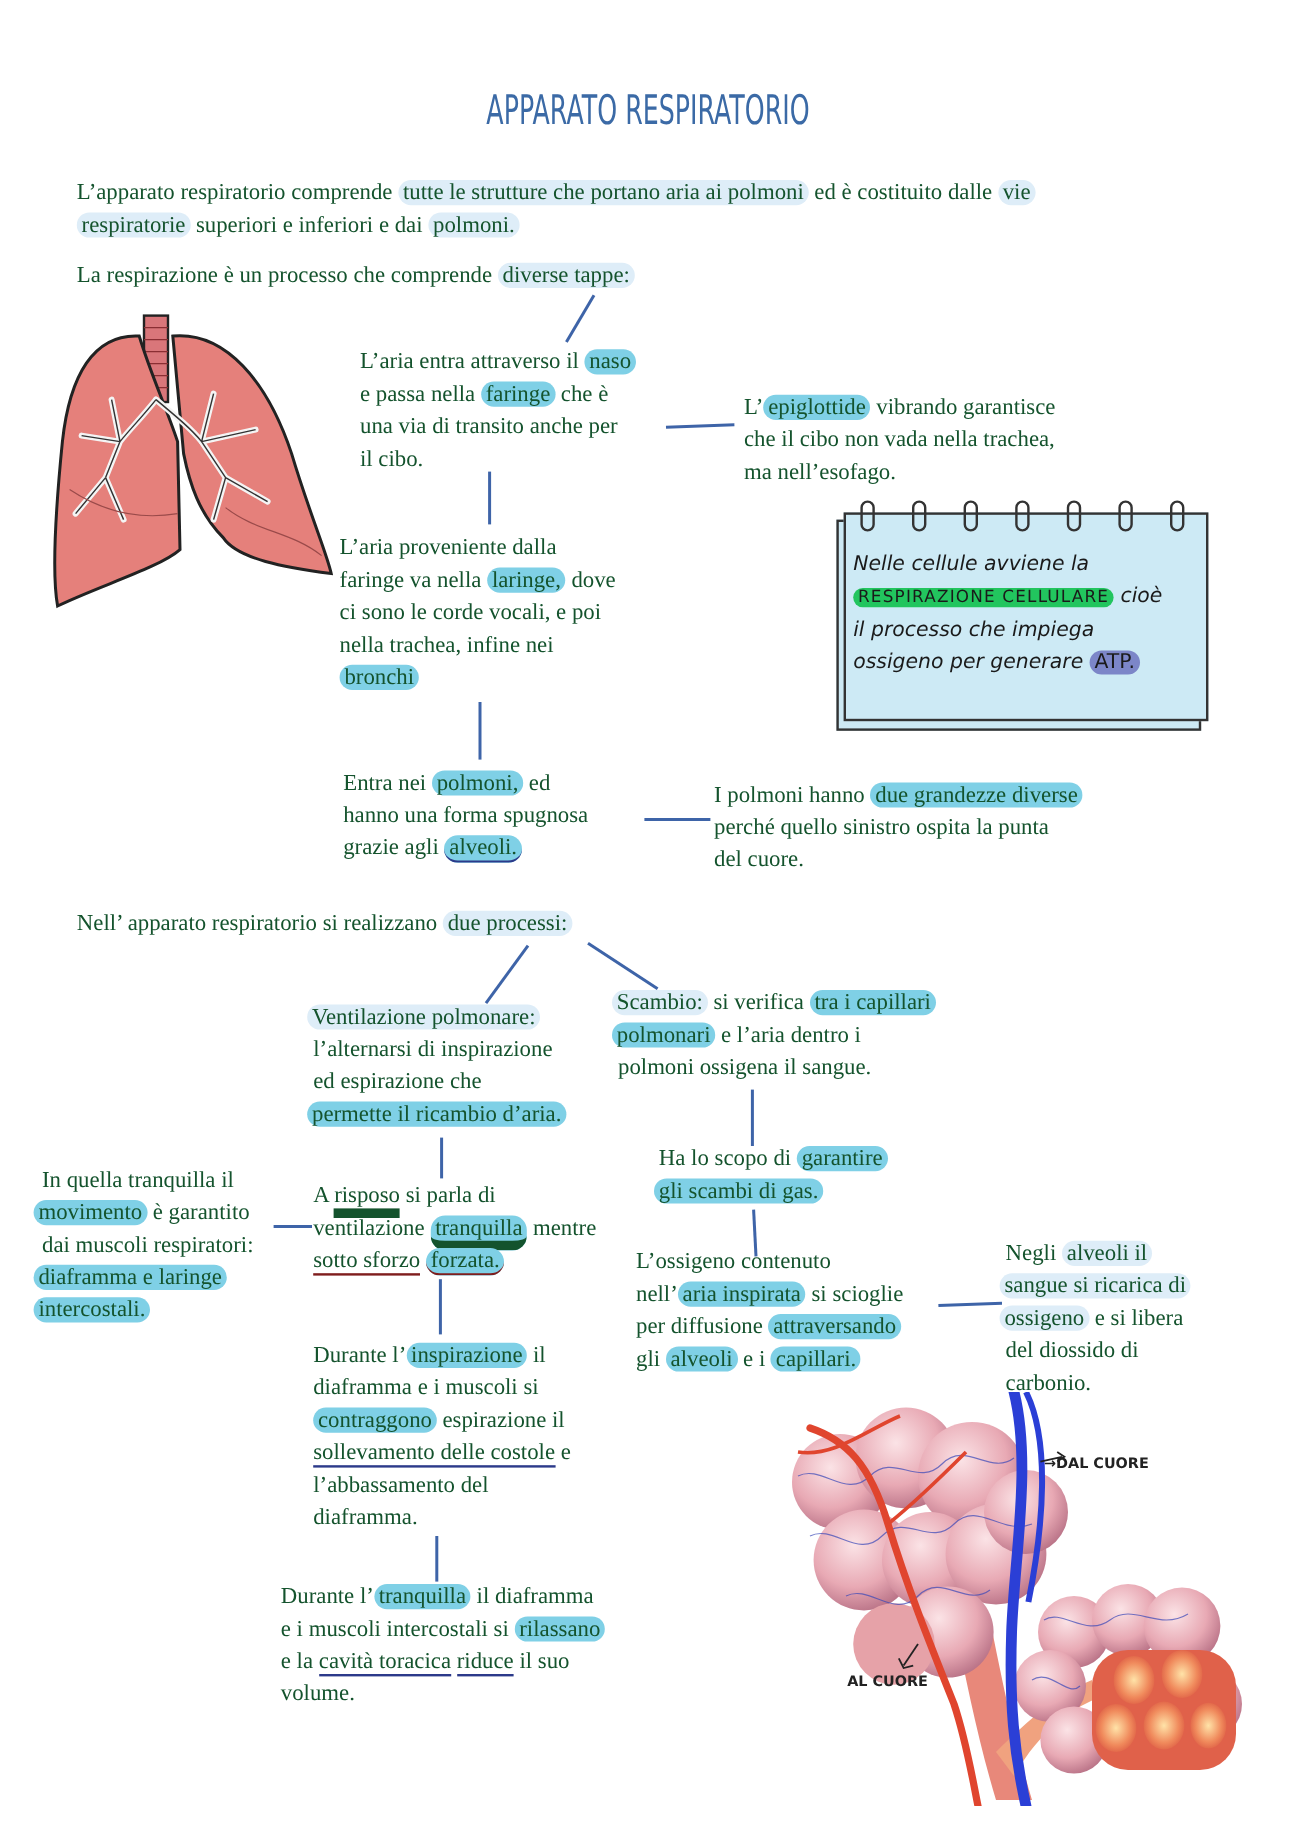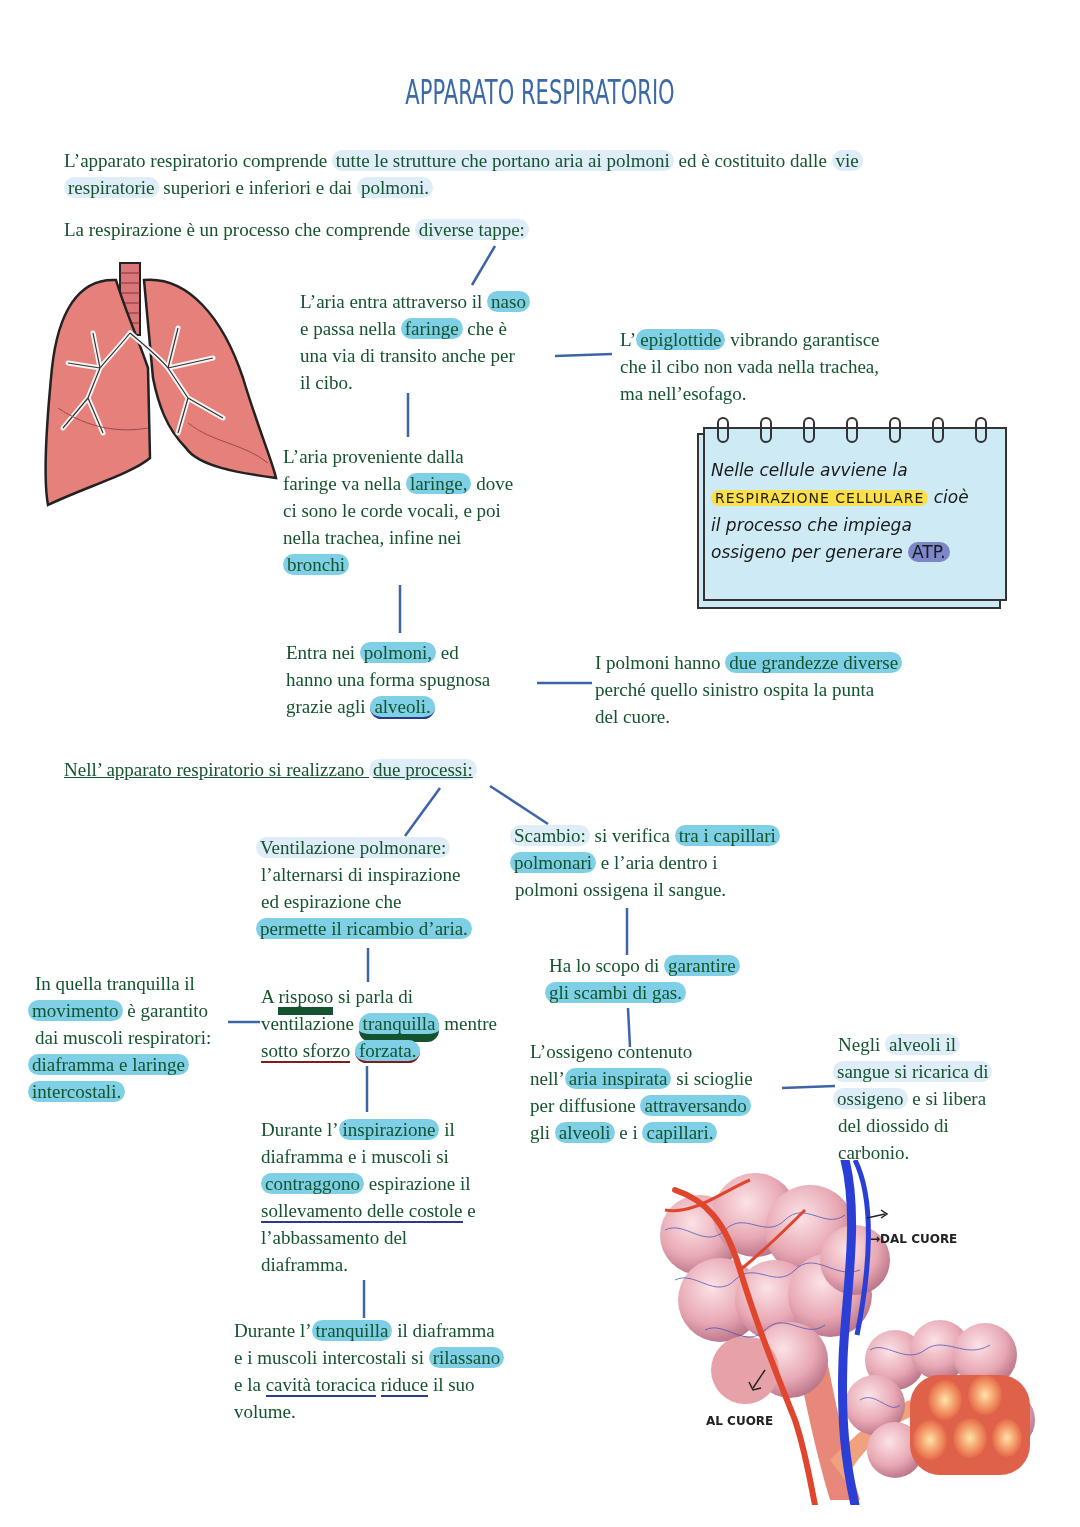--- a/index.html
+++ b/index.html
@@ -18,23 +18,23 @@
   svg.lines { position: absolute; left: 0; top: 0; }
   .notepad { left: 697px; top: 425px; width: 306px; height: 180px; }
   .notepad .back { position: absolute; left: 0; top: 8px; width: 300px; height: 172px;
                    background: #cde9f4; border: 2px solid #333; }
   .notepad .front { position: absolute; left: 6px; top: 2px; width: 300px; height: 170px;
                     background: #cdeaf5; border: 2px solid #333; }
   .notepad .rings { position: absolute; left: 20px; top: -8px; width: 270px; display: flex; justify-content: space-between; }
   .ring { width: 12px; height: 26px; border: 2px solid #333; border-radius: 8px; box-sizing: border-box; background: transparent; }
   .notepad .hand { position: absolute; left: 14px; top: 32px; width: 290px;
                    font-family: "DejaVu Sans", sans-serif; font-style: italic; font-size: 17px; line-height: 27px; color: #1a1a1a; }
-  .hand .hlbar { background: #fde047; border-radius: 12px; padding: 0 4px; font-style: normal; font-size: 14px; letter-spacing: 1px; }
+  .hand .hlbar { background: #22c55e; border-radius: 12px; padding: 0 4px; font-style: normal; font-size: 14px; letter-spacing: 1px; }
   .hand .atp { background: #7c86c8; border-radius: 10px; padding: 0 4px; font-style: normal; }
-  .note-label { font-family: "DejaVu Sans", sans-serif; font-size: 12px; font-weight: bold; color: #222; margin-top: 20px; }
+  .note-label { font-family: "DejaVu Sans", sans-serif; font-size: 12px; font-weight: bold; color: #222; }
 </style>
 </head>
 <body>
 
 <div class="abs title">APPARATO RESPIRATORIO</div>
 
 <svg class="lines" width="1080" height="1527">
   <g stroke="#3e64a8" stroke-width="2.5" fill="none">
     <line x1="495" y1="246" x2="472" y2="285"></line>
     <line x1="555" y1="356" x2="612" y2="354"></line>
@@ -137,21 +137,21 @@
   <span>hanno una forma spugnosa</span><br>
   <span>grazie agli </span><span class="hl ul-blue">alveoli.</span>
 </div>
 
 <div class="abs txt" style="left:595px; top:649px; width:360px;">
   <span>I polmoni hanno </span><span class="hl">due grandezze diverse</span><br>
   <span>perché quello sinistro ospita la punta</span><br>
   <span>del cuore.</span>
 </div>
 
-<div class="abs txt" style="left:64px; top:756px;text-decoration:underline;">
+<div class="abs txt" style="left:64px; top:756px;">
   <span>Nell’ apparato respiratorio si realizzano </span><span class="hll">due processi:</span>
 </div>
 
 <div class="abs txt" style="left:256px; top:834px; width:260px;">
   <span class="hll">Ventilazione polmonare:</span><br>
   <span style="padding-left:5px">l’alternarsi di inspirazione</span><br>
   <span style="padding-left:5px">ed espirazione che</span><br>
   <span class="hl">permette il ricambio d’aria.</span>
 </div>
 

